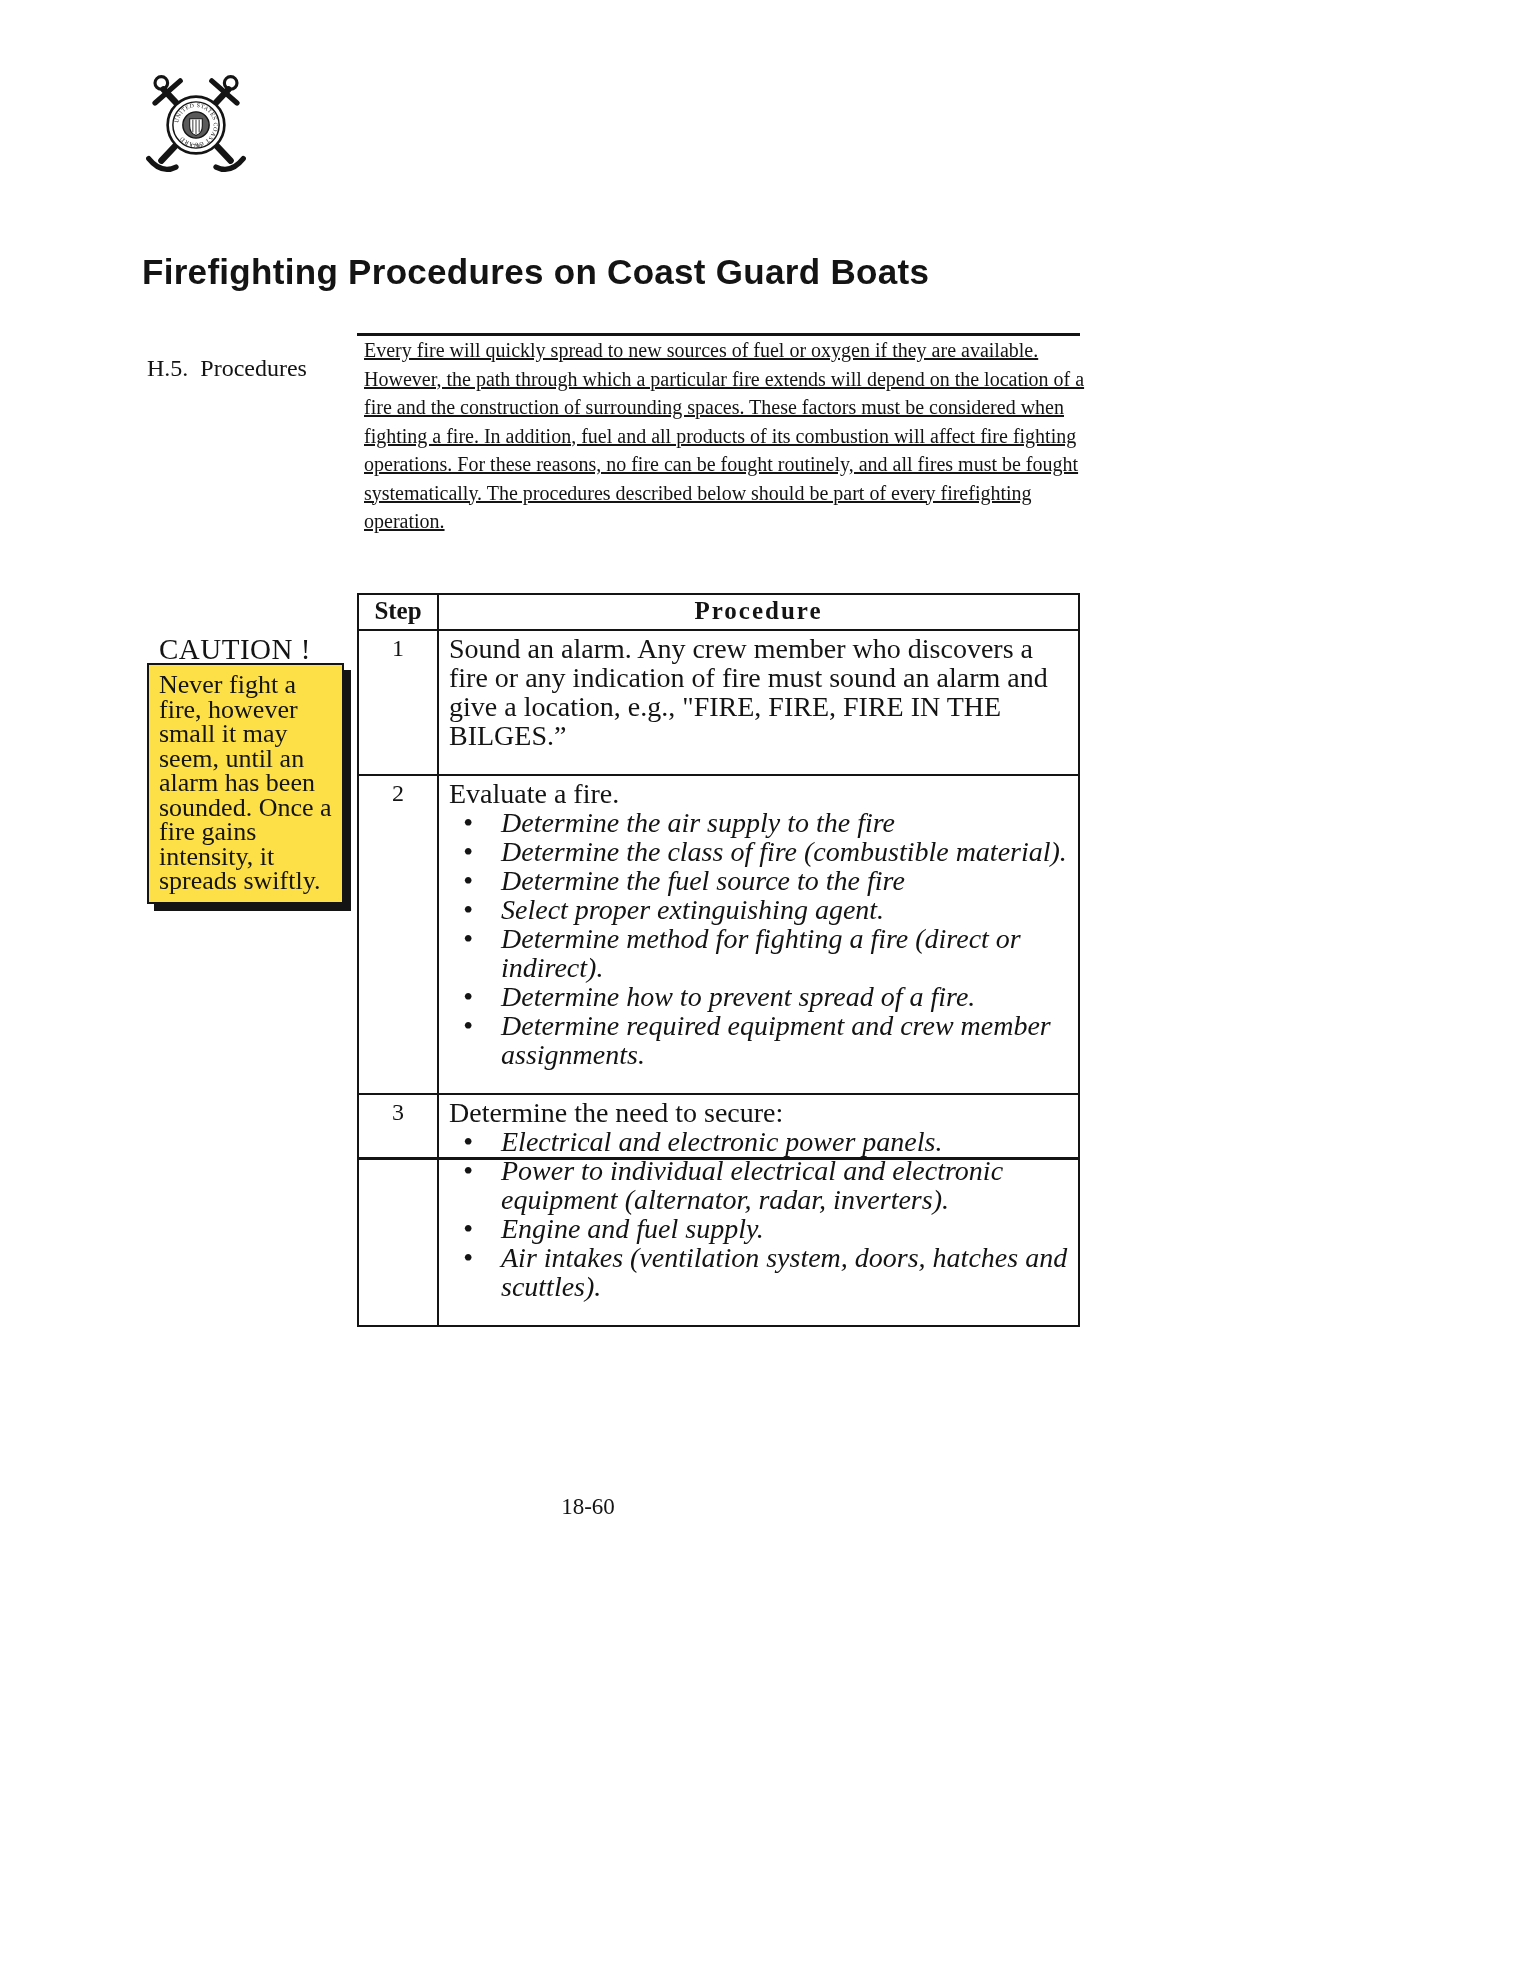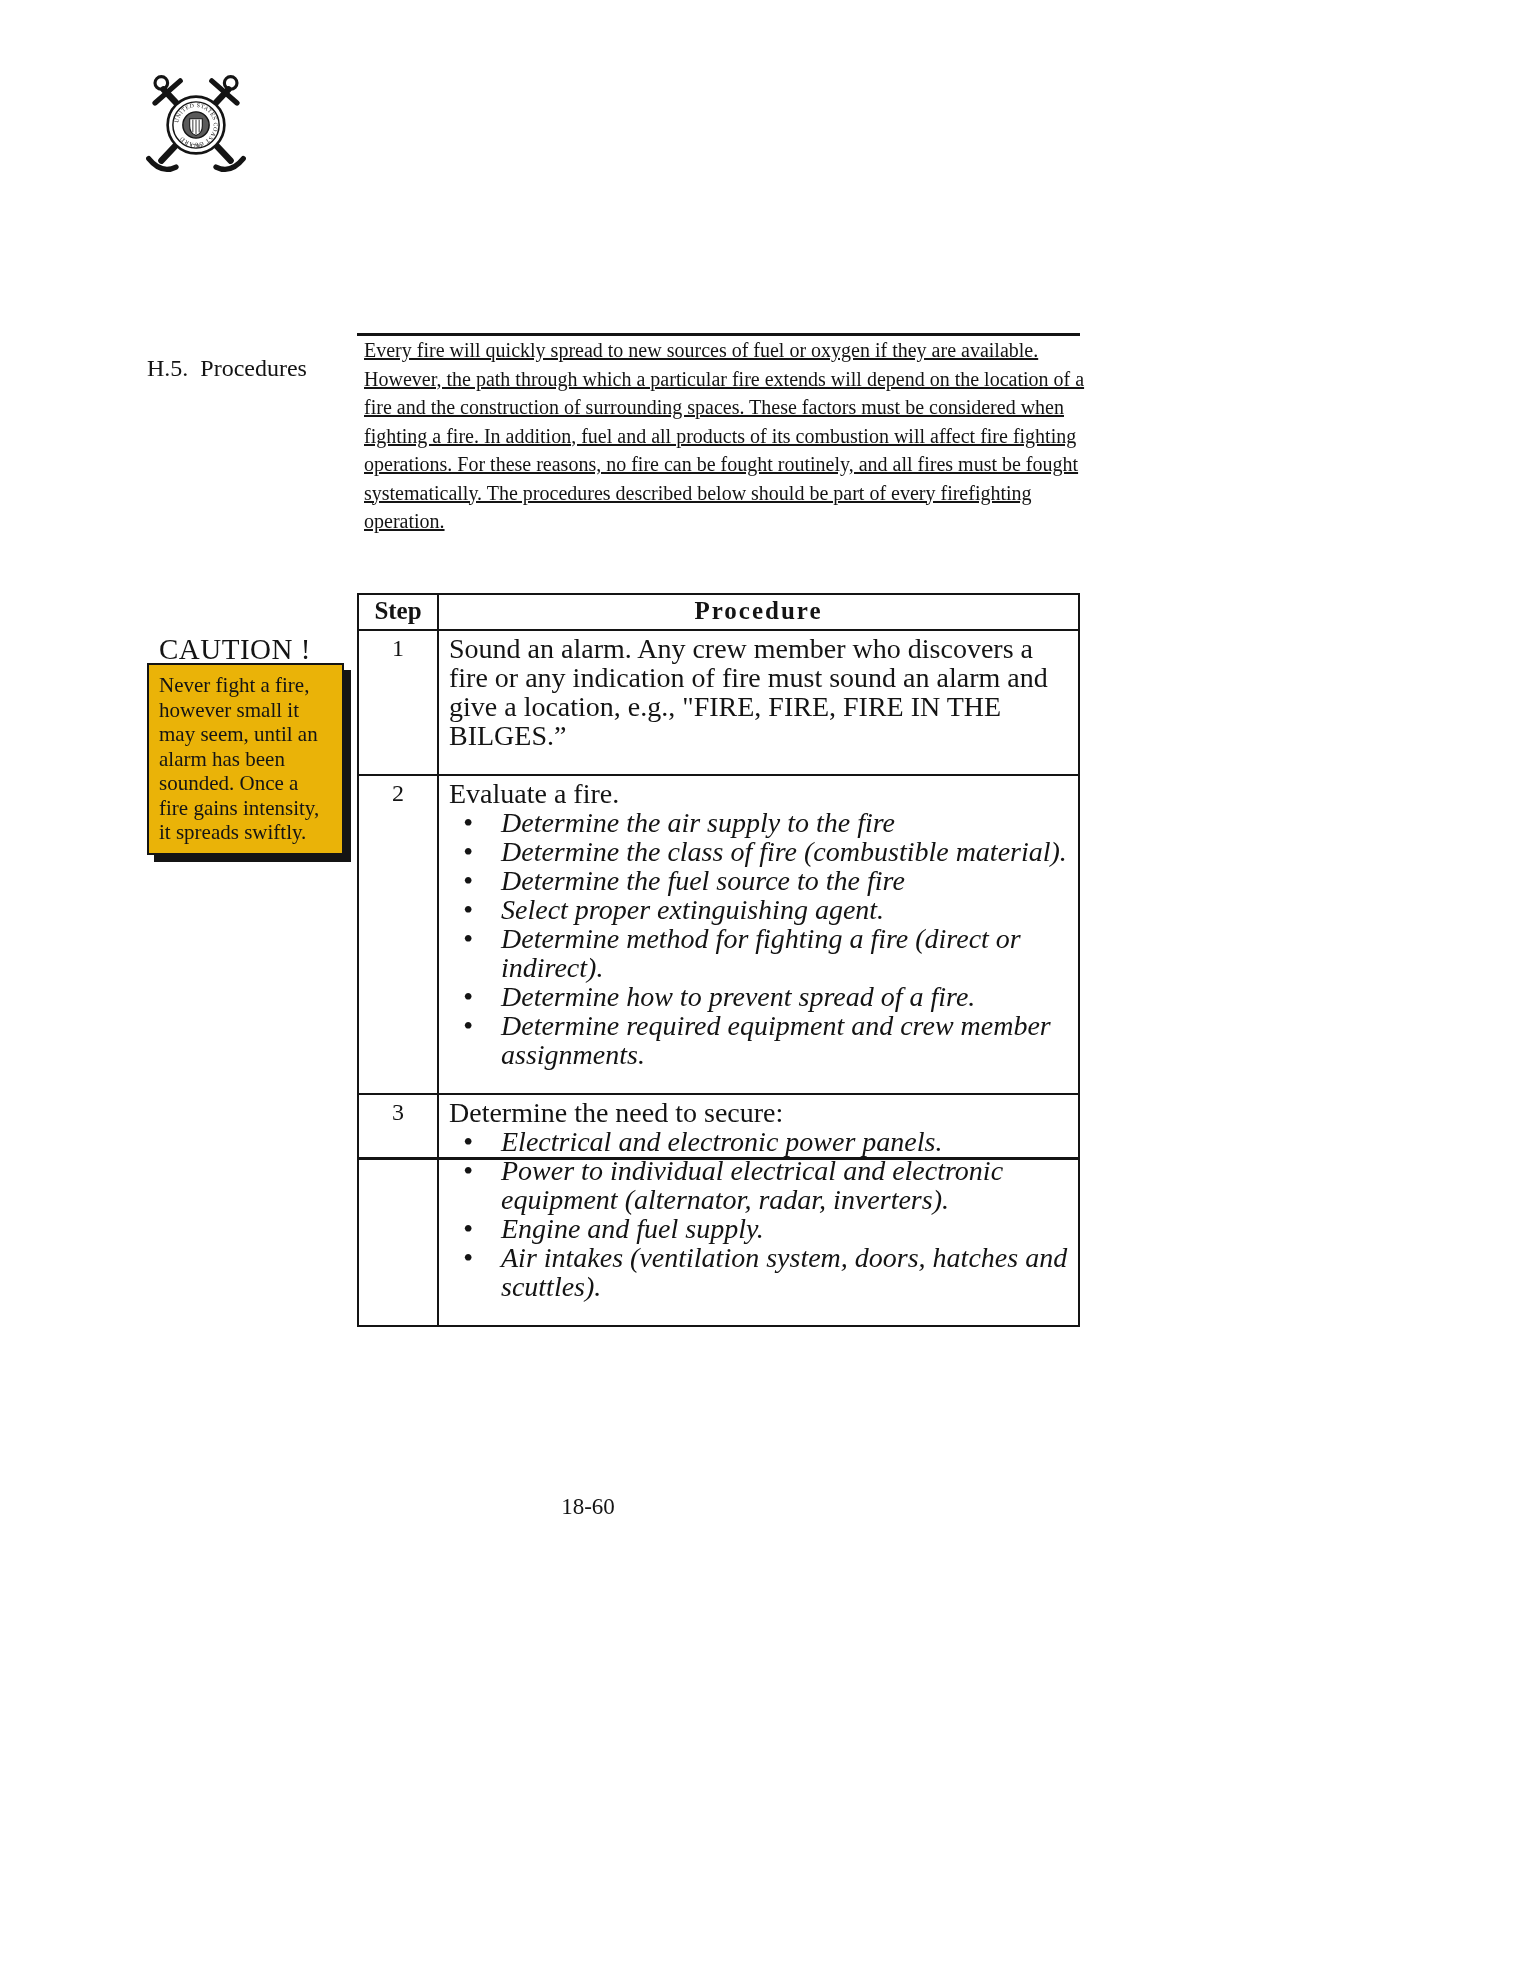--- a/index.html
+++ b/index.html
@@ -31,23 +31,23 @@
 
   .body-text {
     position: absolute; left: 364px; top: 336px; width: 722px;
     font-size: 20px; line-height: 28.5px; text-decoration: underline;
   }
 
   .caution-heading { position: absolute; left: 159px; top: 625px; font-size: 29px; letter-spacing: 0.5px; margin-top: 8px; }
 
   .caution-box {
     position: absolute; left: 147px; top: 663px; width: 173px;
-    padding: 8px 10px; border: 2px solid #141414; background: #eab308;
+    padding: 8px 10px; border: 2px solid #141414; background: #fde047;
     box-shadow: 7px 7px 0 0 #141414;
-    font-size: 21px; line-height: 24.5px;
+    font-size: 26px; line-height: 24.5px;
   }
 
   table.proc {
     position: absolute; left: 357px; top: 593px; width: 723px;
     border-collapse: collapse; table-layout: fixed;
   }
   table.proc th, table.proc td { border: 2px solid #141414; vertical-align: top; background: #fff; }
   table.proc th { font-weight: bold; font-size: 25px; padding: 2px 4px 4px; }
   th.step-col { width: 70px; }
   th.proc-col { letter-spacing: 2px; }
@@ -98,20 +98,21 @@
       <path d="M 53 48 h 12 v 7 q 0 7 -6 9 q -6 -2 -6 -9 z" fill="#ffffff" stroke="#141414" stroke-width="1"></path>
       <g stroke="#141414" stroke-width="0.8">
         <line x1="56" y1="49" x2="56" y2="61"></line>
         <line x1="59" y1="49" x2="59" y2="63"></line>
         <line x1="62" y1="49" x2="62" y2="61"></line>
       </g>
     </svg>
   </div>
 
 
+  <h1 class="doc-title">Firefighting Procedures on Coast Guard Boats</h1>
 
   <div class="rule rule-top"></div>
 
   <div class="section-label">H.5.  Procedures</div>
   <div class="body-text">Every fire will quickly spread to new sources of fuel or oxygen if they are available.  However, the path through which a particular fire extends will depend on the location of a fire and the construction of surrounding spaces.  These factors must be considered when fighting a fire.  In addition, fuel and all products of its combustion will affect fire fighting operations.  For these reasons, no fire can be fought routinely, and all fires must be fought systematically.  The procedures described below should be part of every firefighting operation.</div>
 
   <div class="caution-heading">CAUTION !</div>
   <div class="caution-box">
     <span>Never fight a fire, however small it may seem, until an alarm has been sounded.  Once a fire gains intensity, it spreads swiftly.</span>
   </div>

